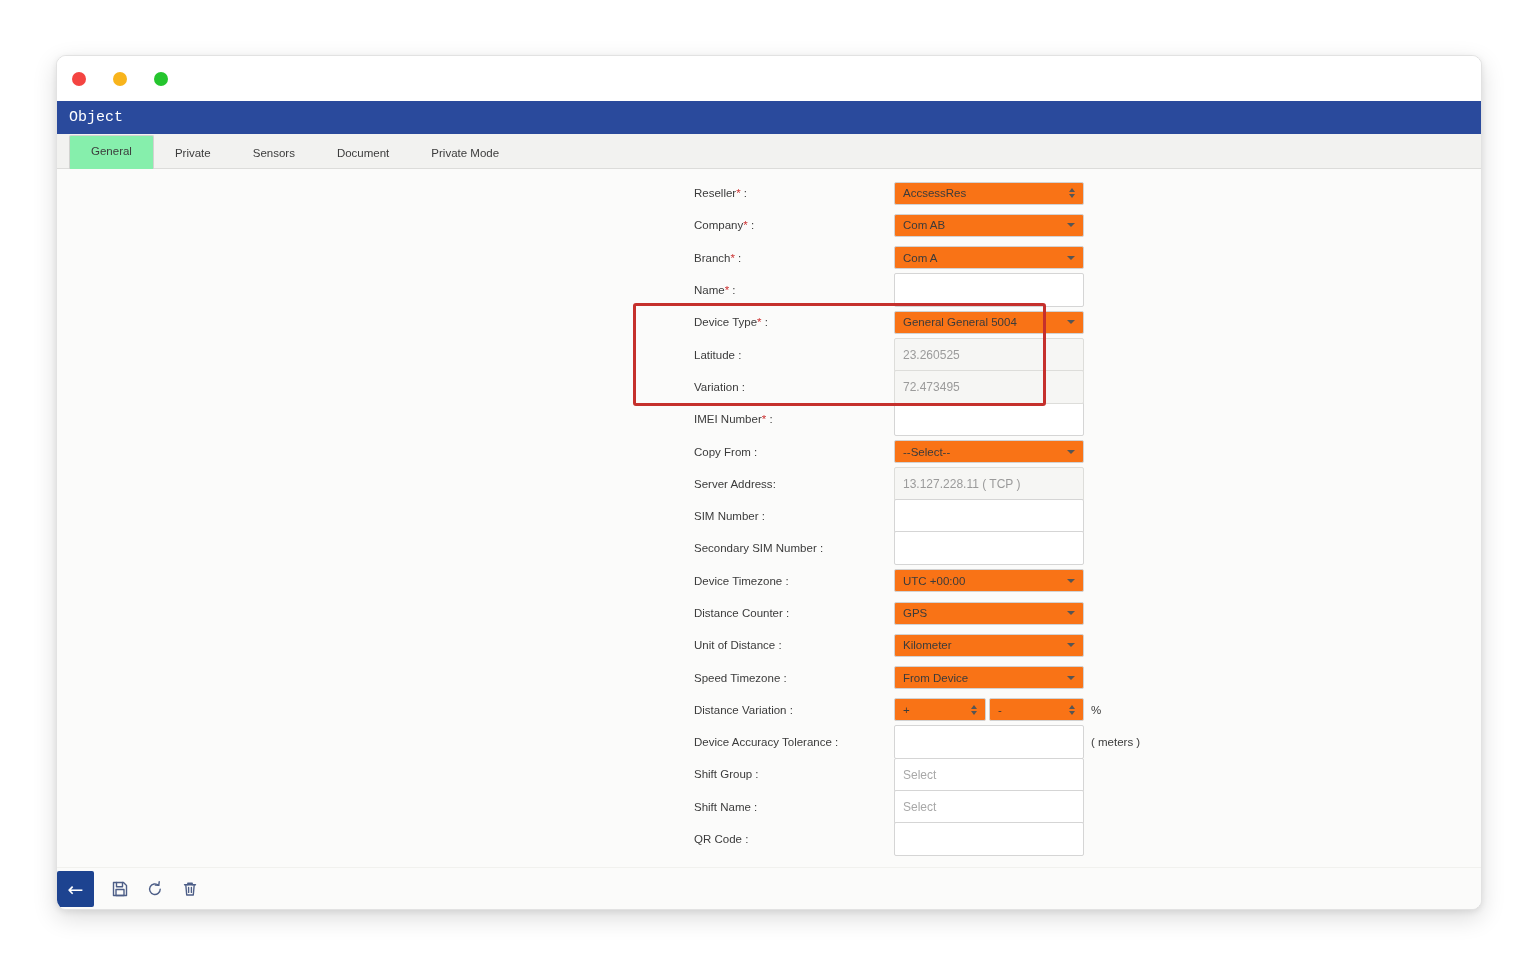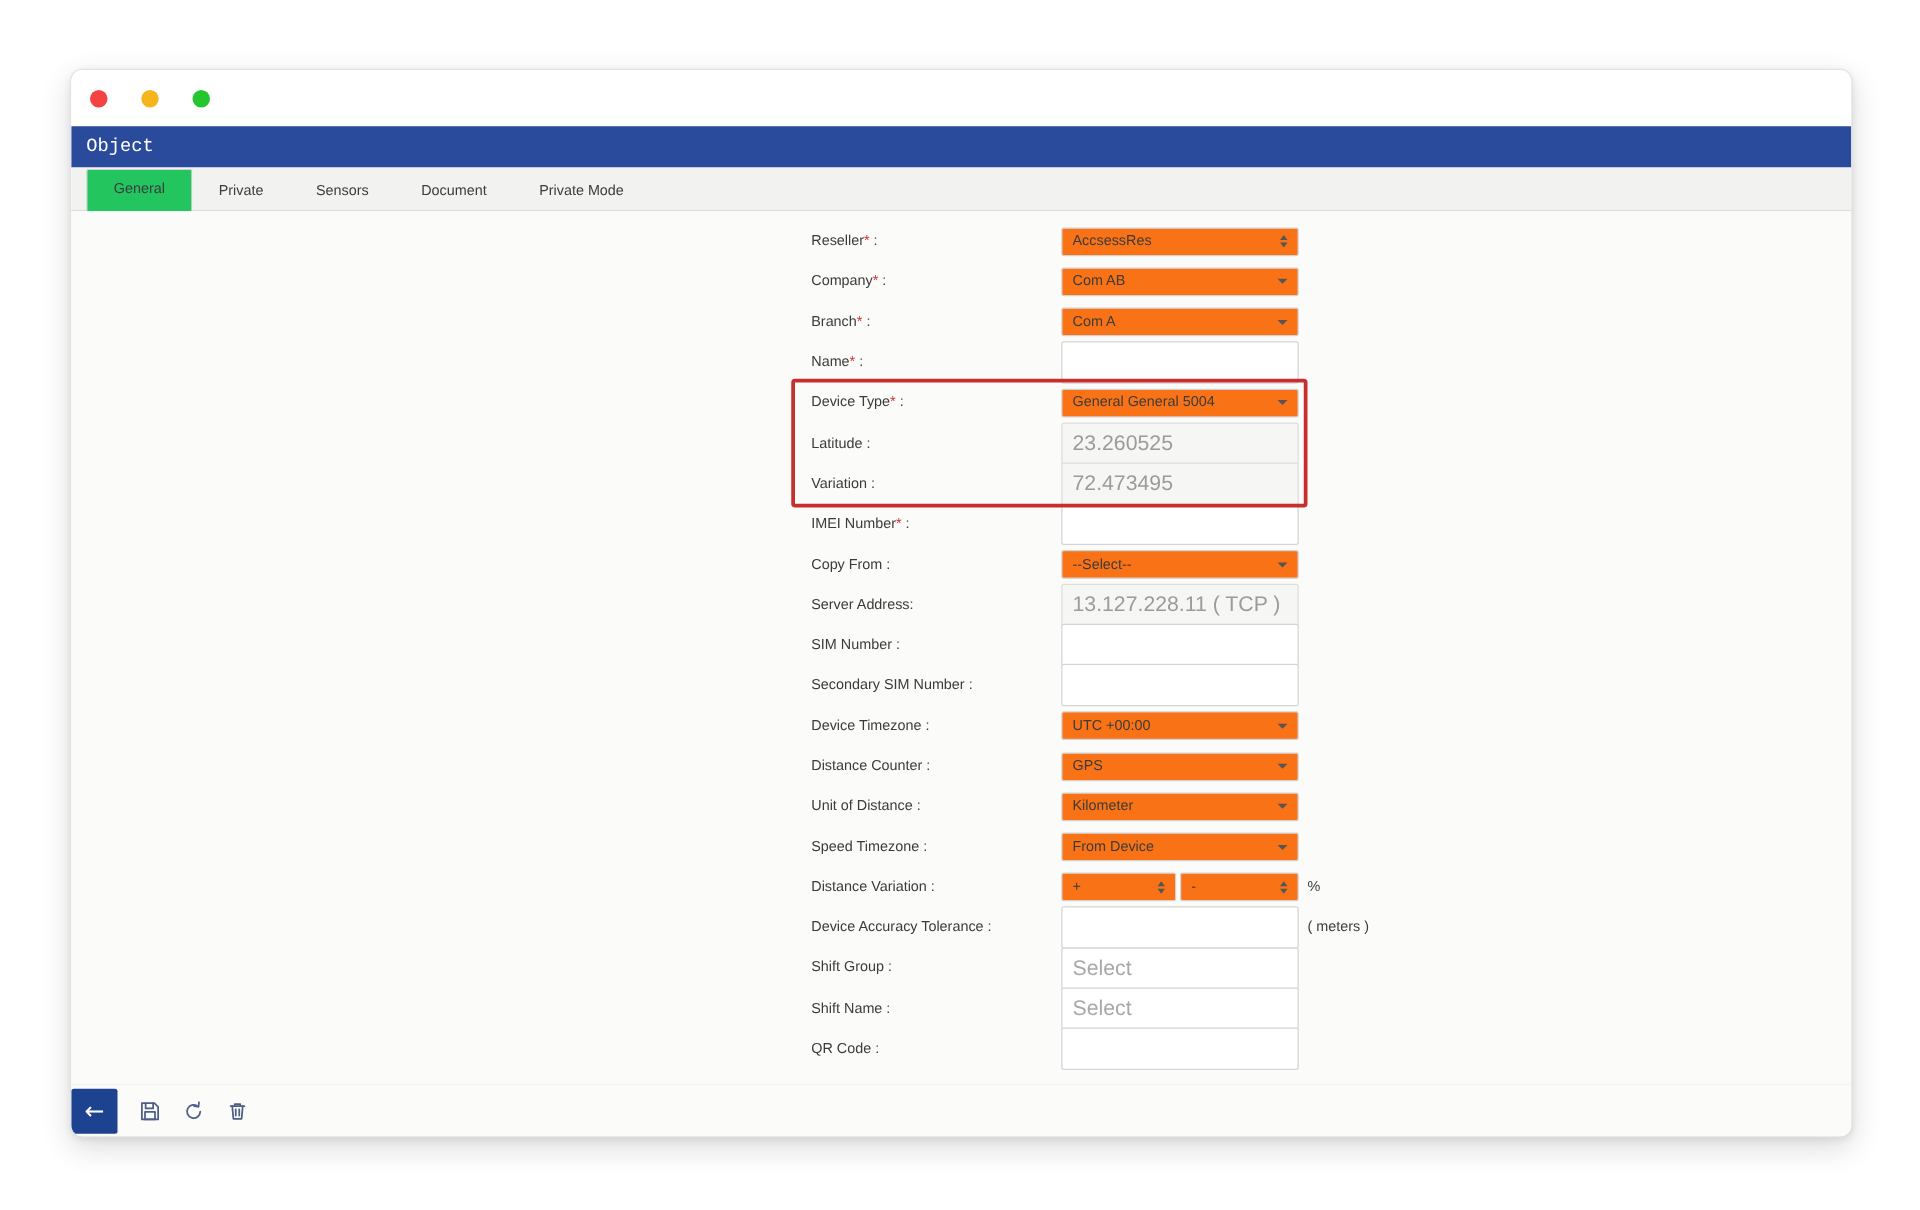--- a/index.html
+++ b/index.html
@@ -18,43 +18,43 @@
   .dot { width:14px; height:14px; border-radius:50%; margin-right:27px; cursor:pointer; }
 
   
   .titlebar { height:33px; background:#2a4a9c; color:#ffffff; display:flex; align-items:center;
               padding-left:12px; font-size:15px; flex:0 0 auto;font-family:Liberation Mono, monospace; }
 
   
   .tabs { height:35px; background:#f2f2f0; border-bottom:1px solid #dcdcda; display:flex;
           align-items:flex-end; padding-left:12px; flex:0 0 auto; }
   .tab { font-size:11.5px; color:#3c3c3c; padding:9px 21px; cursor:pointer; position:relative; }
-  .tab.active { background:#22c55e; border:1px solid #d2d2d0; border-bottom:none;
+  .tab.active { background:#86efac; border:1px solid #d2d2d0; border-bottom:none;
                 border-radius:2px 2px 0 0; margin-bottom:-1px; padding-bottom:12px; }
 
   
   .content { flex:1 1 auto; background:#fbfbfa; position:relative; overflow:hidden; }
   .form { padding:8px 0 0 592px; }
-  .row { height:32.3px; display:flex; align-items:center; font-size:11.5px; color:#3b3b3b; }
+  .row { height:32.3px; display:flex; align-items:center; font-size:11.5px; color:#3b3b3b;margin-left:45px; }
   .lbl { width:200px; flex:0 0 auto; }
   .req { color:#cc3333; }
 
   .select { width:190px; height:23px; background:#f97316; border:1px solid #d2d2d2; border-radius:2px;
             display:flex; align-items:center; justify-content:space-between; padding:0 8px;
             cursor:pointer; flex:0 0 auto; }
   .sel-val { font-size:11.5px; color:#3b3b3b; white-space:nowrap; overflow:hidden; }
   .caret { width:0; height:0; border-left:4px solid transparent; border-right:4px solid transparent;
            border-top:4px solid #555; flex:0 0 auto; }
   .updown { display:flex; flex-direction:column; align-items:center; gap:2px; flex:0 0 auto; }
   .updown i { display:block; width:0; height:0; border-left:3.5px solid transparent; border-right:3.5px solid transparent; }
   .updown .tu { border-bottom:4px solid #555; }
   .updown .td { border-top:4px solid #555; }
 
   .txt { width:190px; height:34px; border:1px solid #d5d5d5; border-radius:2px; padding:12px 8px;
-         font-size:17px; color:#3b3b3b; background:#ffffff; outline:none; flex:0 0 auto;
+         font-size:12px; color:#3b3b3b; background:#ffffff; outline:none; flex:0 0 auto;
          font-family:"Liberation Sans", sans-serif; }
   .txt::placeholder { color:#a8a8a8; }
   .txt:disabled { background:#f6f6f4; color:#9b9b9b; border-color:#ddddda; }
 
   .select.mini  { width:92px; margin-right:3px; }
   .select.mini2 { width:95px; }
   .suffix { margin-left:7px; color:#3b3b3b; font-size:11.5px; white-space:nowrap; }
 
   .highlight { position:relative; width:390px; }
   .highlight::before { content:""; position:absolute; left:-16px; right:-7px; top:-3px; bottom:-3px;

